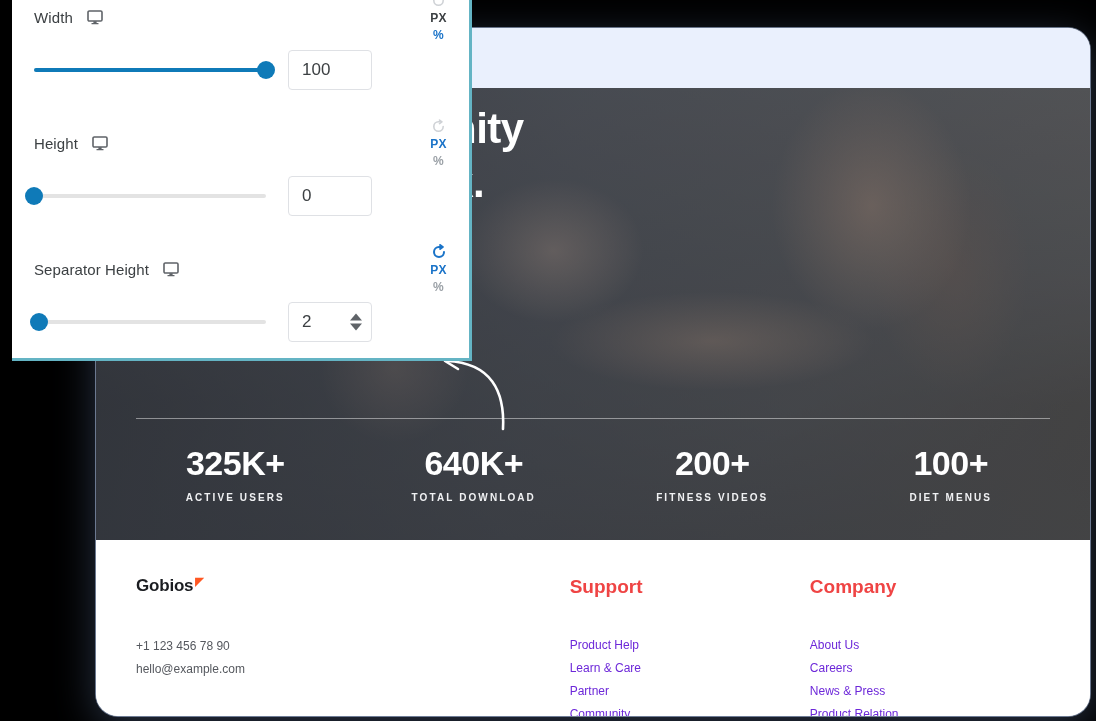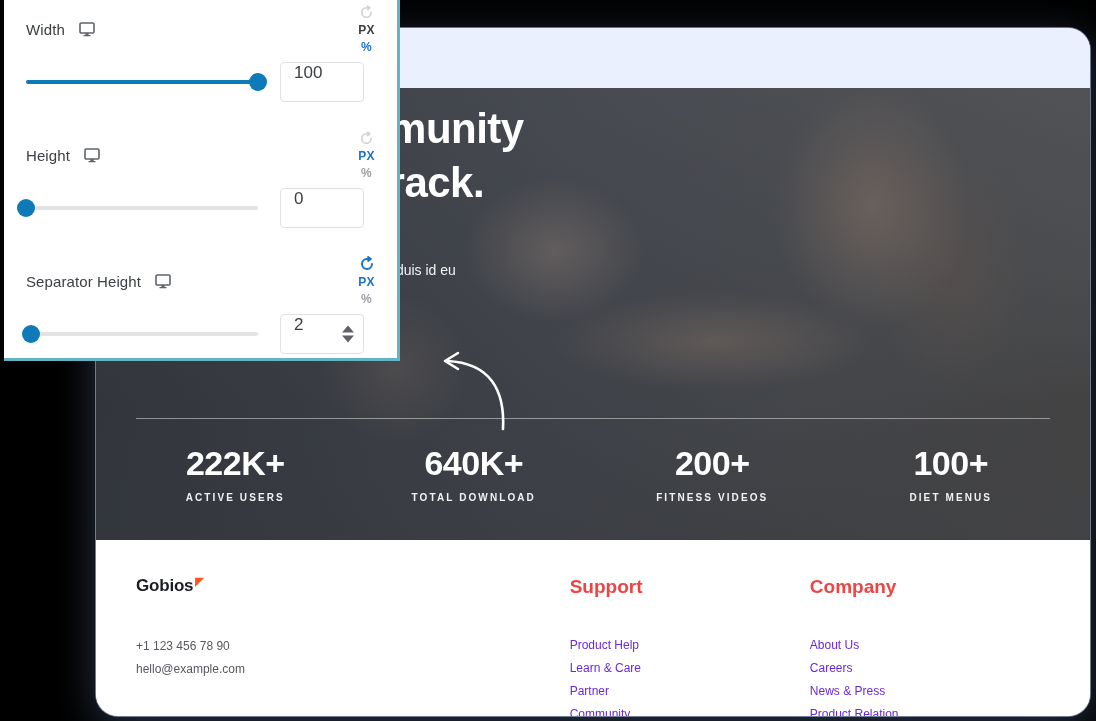--- a/index.html
+++ b/index.html
@@ -208,29 +208,29 @@
     display: block;
     font-size: 12px;
     line-height: 23px;
     color: #6d28d9;
     text-decoration: none;
   }
 
   
   .settings-panel {
     position: absolute;
-    left: 4px;
+    left: 12px;
     top: 0;
-    width: 396px;
+    width: 460px;
     height: 361px;
     background: #ffffff;
     border: 3px solid #64b4c4;
     border-left: none;
     border-top: none;
-    padding: 12px 22px;
+    padding: 0 22px;
   }
 
   .control-row { position: relative; }
 
   .control-head {
     display: flex;
     align-items: center;
     height: 34px;
   }
 
@@ -305,20 +305,21 @@
   }
 
   .num-input {
     margin-left: 22px;
     width: 84px;
     height: 40px;
     border: 1px solid #dfe1e5;
     border-radius: 4px;
     background: #ffffff;
     display: flex;
+    align-items: center;
     padding-left: 13px;
     position: relative;
   }
   .num-value {
     font-size: 17px;
     color: #3c4043;
   }
 
   .spinner {
     position: absolute;
@@ -362,21 +363,21 @@
         <svg class="hero-arrow" viewBox="0 0 100 90">
           <path d="M72 86 C 74 48, 60 20, 16 18" fill="none" stroke="#ffffff" stroke-width="2.6" stroke-linecap="round"></path>
           <path d="M27 10 L 14 18 L 27 26" fill="none" stroke="#ffffff" stroke-width="2.6" stroke-linecap="round" stroke-linejoin="round"></path>
         </svg>
       </div>
 
       <div class="stats-divider"></div>
 
       <div class="stats-row">
         <div class="stat-cell">
-          <div class="stat-value">222K+</div>
+          <div class="stat-value">325K+</div>
           <div class="stat-label">ACTIVE USERS</div>
         </div>
         <div class="stat-cell">
           <div class="stat-value">640K+</div>
           <div class="stat-label">TOTAL DOWNLOAD</div>
         </div>
         <div class="stat-cell">
           <div class="stat-value">200+</div>
           <div class="stat-label">FITNESS VIDEOS</div>
         </div>

